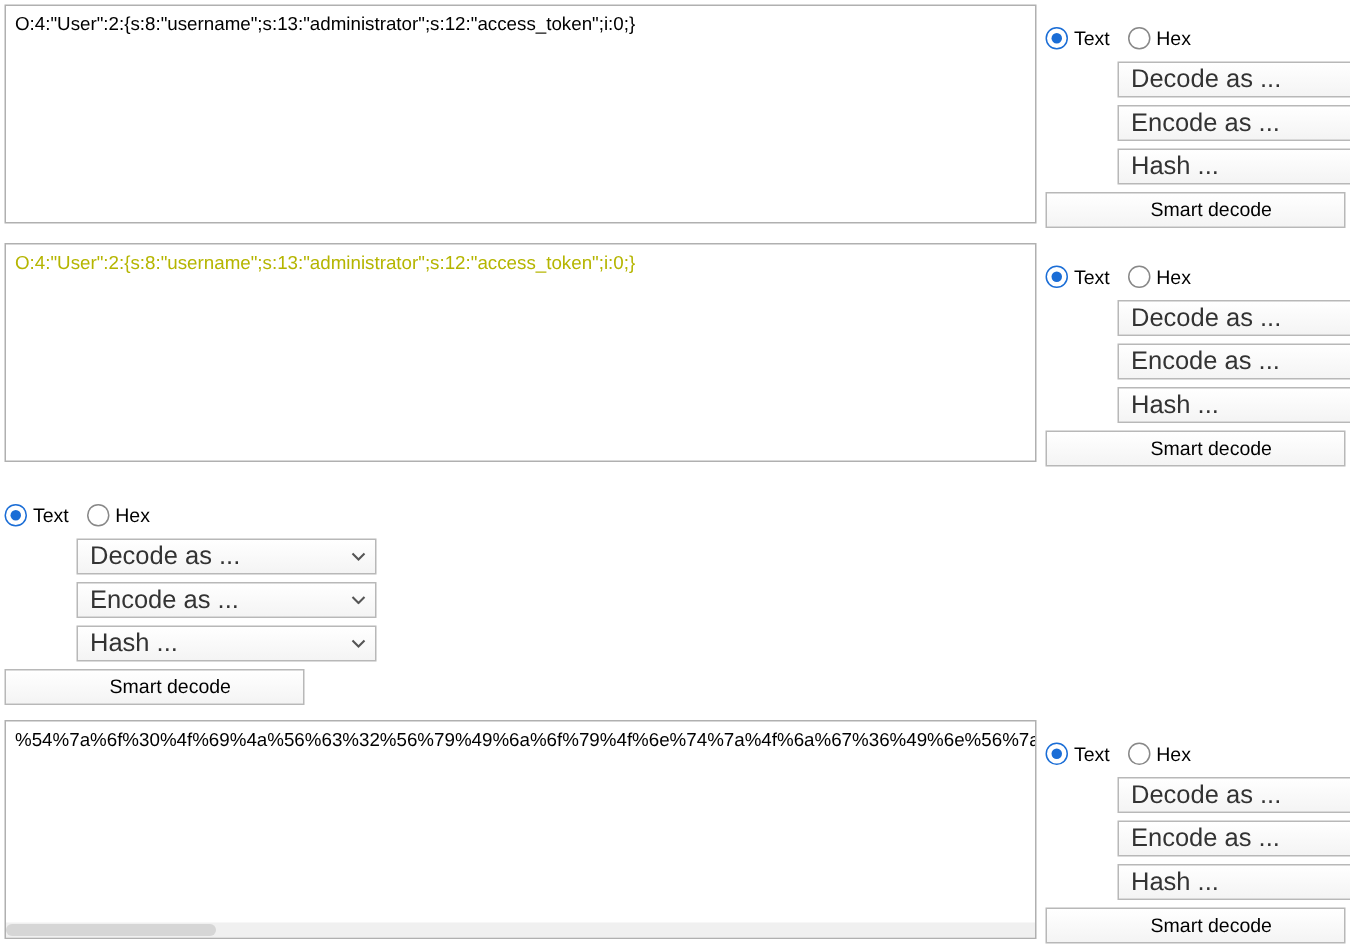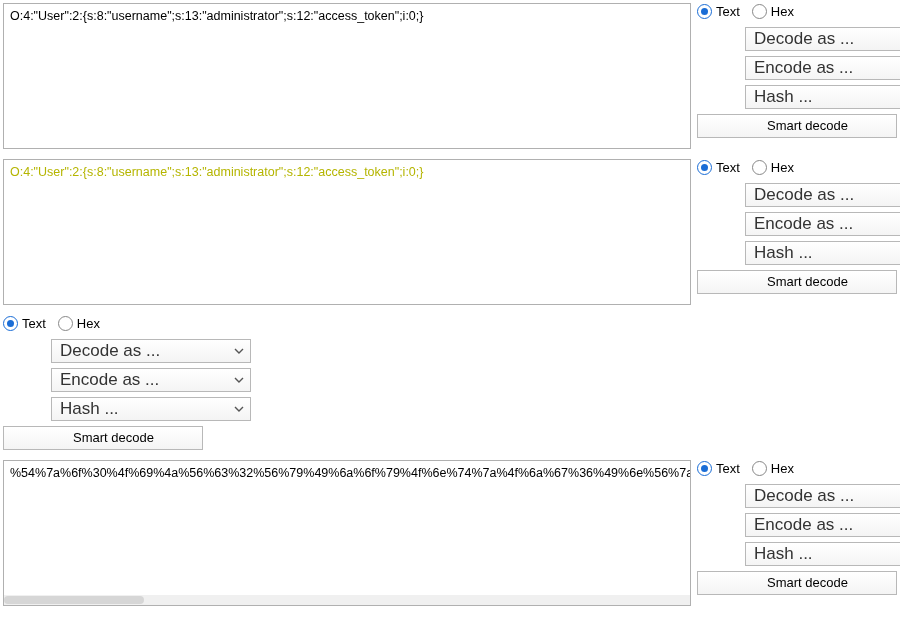--- a/index.html
+++ b/index.html
@@ -71,20 +71,21 @@
       display: flex;
       align-items: center;
       gap: 12px;
       padding: 1px 0 3px 0;
     }
     .radio-item {
       display: flex;
       align-items: center;
       gap: 4px;
       cursor: pointer;
+      margin-top: 14px;
     }
     .radio-visual {
       width: 15px;
       height: 15px;
       border: 1.5px solid #888;
       border-radius: 50%;
       display: inline-flex;
       align-items: center;
       justify-content: center;
       background: #fff;

